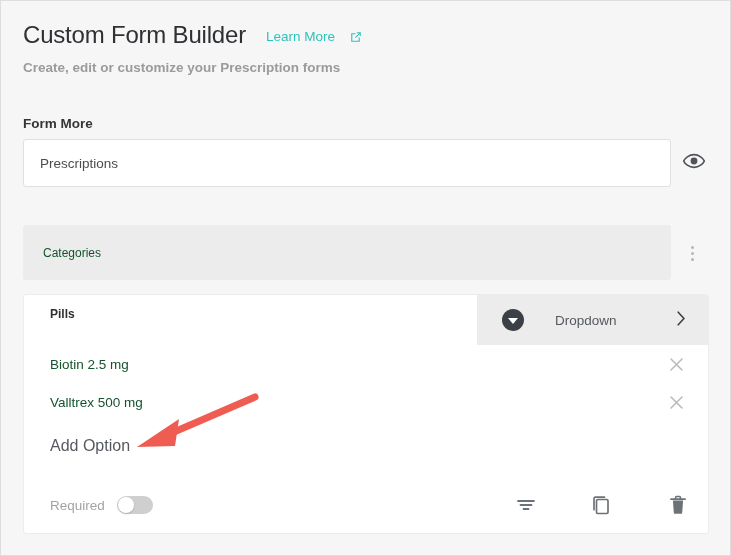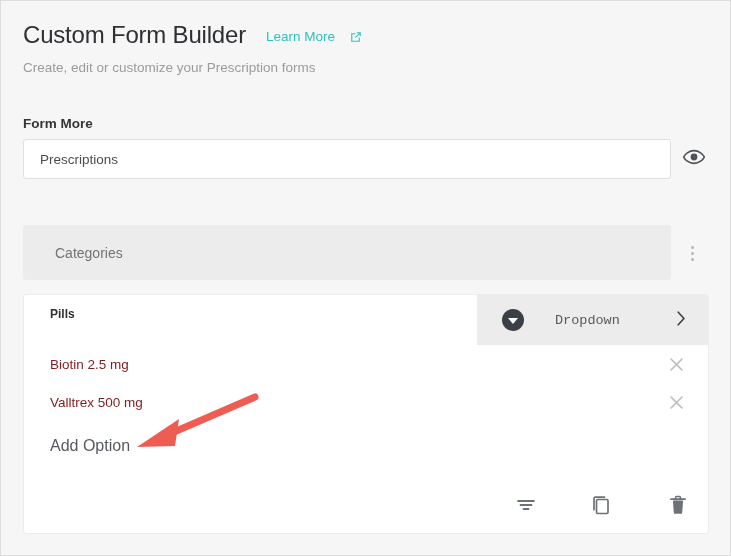--- a/index.html
+++ b/index.html
@@ -56,20 +56,21 @@
     width: 12px;
     height: 12px;
     line-height: 0;
   }
   .subtitle {
     position: absolute;
     left: 22px;
     top: 59px;
     font-size: 13.5px;
     color: #9b9b9b;
+    font-weight: bold;
   }
 
   
   .field-label {
     position: absolute;
     left: 22px;
     top: 115px;
     font-size: 13.5px;
     font-weight: bold;
     color: #333537;
@@ -77,21 +78,21 @@
   .input-row {
     position: absolute;
     left: 22px;
     top: 138px;
     display: flex;
     align-items: center;
     gap: 10px;
   }
   .text-input {
     width: 648px;
-    height: 40px;
+    height: 48px;
     box-sizing: border-box;
     border: 1px solid #e0e0e0;
     border-radius: 3px;
     background: #ffffff;
     padding: 0 16px;
     font-family: "Liberation Sans", sans-serif;
     font-size: 13.5px;
     color: #4a4d50;
     outline: none;
   }
@@ -115,23 +116,22 @@
     width: 648px;
     height: 55px;
     background: #ececec;
     border-radius: 3px;
     display: flex;
     align-items: center;
     box-sizing: border-box;
     padding: 0 20px;
   }
   .categories-label {
-    font-size: 14px;
-    color: #737373;
-    margin-left: 12px;
+    font-size: 12px;
+    color: #14532d;
   }
   .kebab-btn {
     position: absolute;
     left: 680px;
     top: 238px;
     width: 22px;
     height: 28px;
     display: flex;
     flex-direction: column;
     align-items: center;
@@ -175,21 +175,20 @@
     position: absolute;
     right: 0;
     top: 0;
     width: 231px;
     height: 50px;
     background: #ececec;
     display: flex;
     align-items: center;
     cursor: pointer;
     box-sizing: border-box;
-    font-family: Liberation Mono, monospace;
   }
   .type-icon {
     position: absolute;
     left: 25px;
     width: 22px;
     height: 22px;
     border-radius: 50%;
     background: #3b4046;
     display: flex;
     align-items: center;
@@ -221,21 +220,21 @@
   .opt-row {
     position: relative;
     height: 38px;
     display: flex;
     align-items: center;
   }
   .opt-text {
     position: absolute;
     left: 26px;
     font-size: 13.5px;
-    color: #7f1d1d;
+    color: #14532d;
   }
   .opt-remove {
     position: absolute;
     right: 22px;
     width: 20px;
     height: 20px;
     display: flex;
     align-items: center;
     justify-content: center;
     cursor: pointer;
@@ -388,20 +387,26 @@
       <span class="opt-remove">
         <svg width="15" height="15" viewBox="0 0 15 15">
           <path d="M2 2L13 13M13 2L2 13" fill="none" stroke="#b6b9bd" stroke-width="1.5" stroke-linecap="round"></path>
         </svg>
       </span>
     </div>
 
     <div class="add-option">Add Option</div>
 
     <div class="card-footer">
+      <div class="required-wrap">
+        <span class="required-label">Required</span>
+        <span class="toggle">
+          <span class="toggle-knob"></span>
+        </span>
+      </div>
 
       <div class="footer-actions">
         <span class="action-btn">
           <svg width="20" height="16" viewBox="0 0 20 16">
             <path d="M2 4h16M4.5 8h11M7.5 12h5" fill="none" stroke="#6d7278" stroke-width="1.8" stroke-linecap="round"></path>
           </svg>
         </span>
         <span class="action-btn">
           <svg width="22" height="22" viewBox="0 0 22 22">
             <rect x="5.5" y="5.5" width="11.5" height="14" rx="1.2" fill="none" stroke="#6d7278" stroke-width="1.7"></rect>

